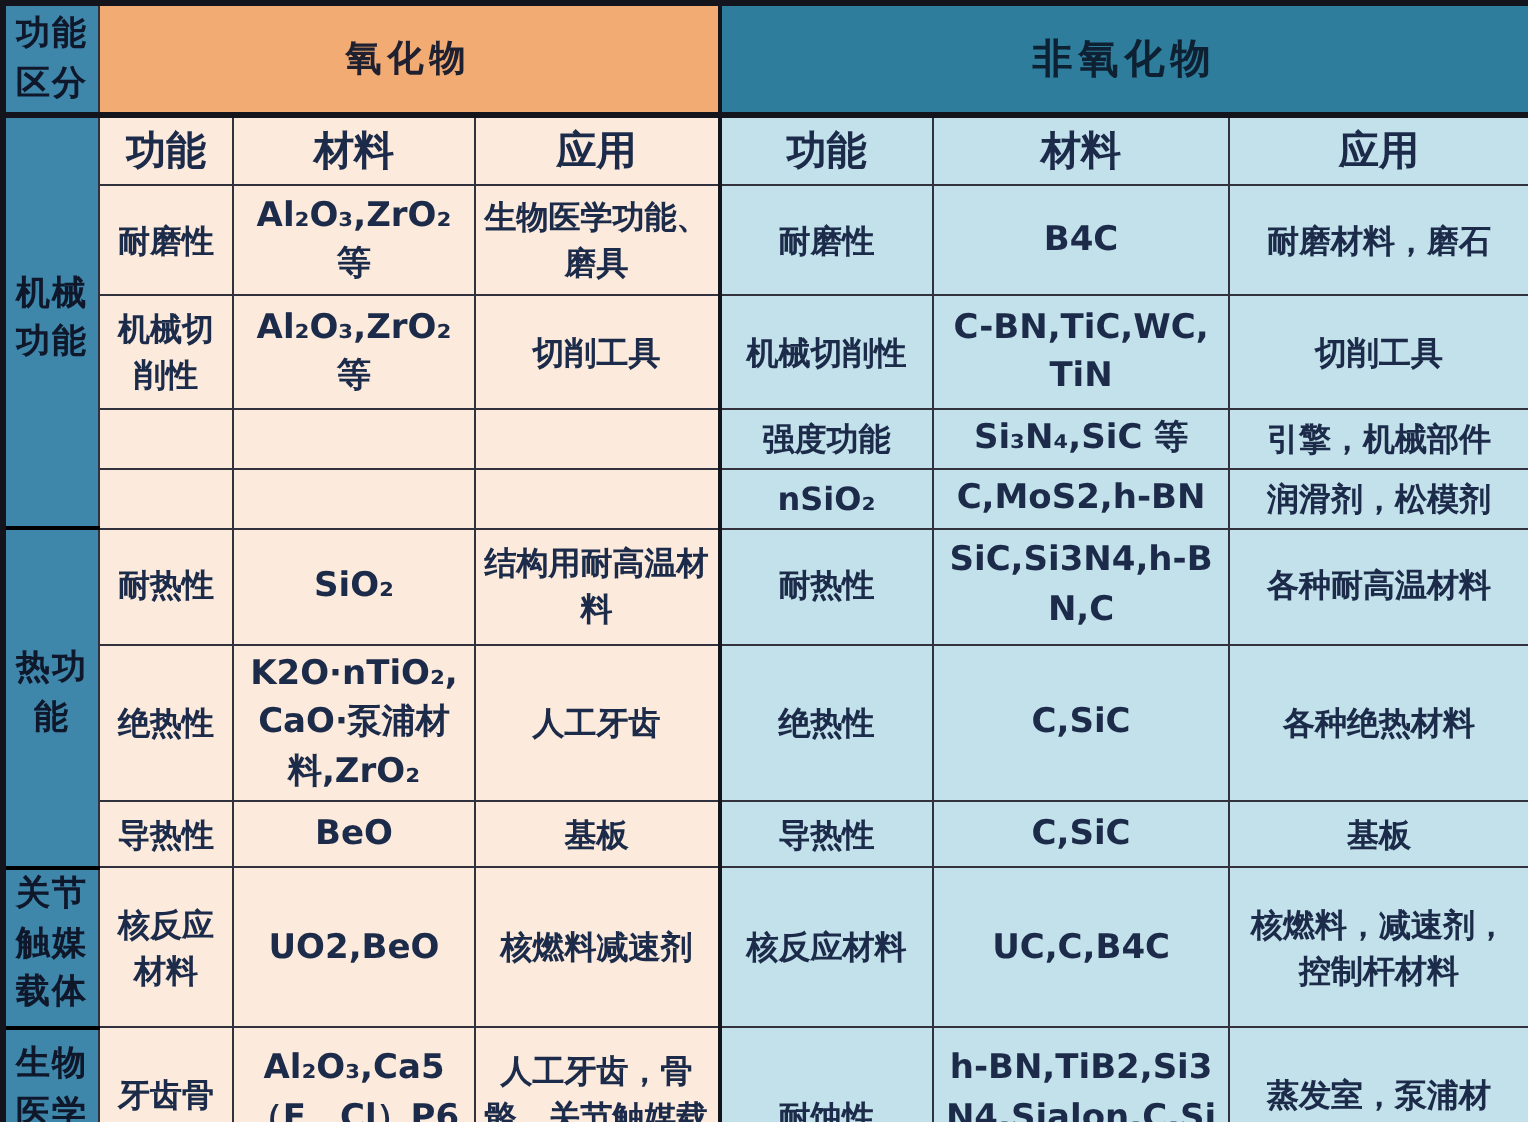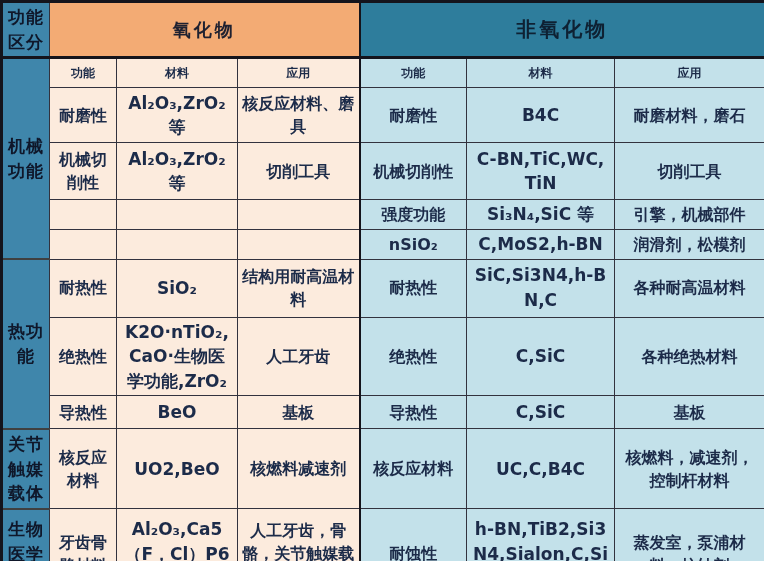--- a/index.html
+++ b/index.html
@@ -21,42 +21,42 @@
     line-height:1.45;
     overflow:hidden;
   }
   
   td.corner, td.cat{
     background:#3f86ab;
     color:#0f172a;
     font-size:17px;
     letter-spacing:1px;
   }
-  td.cat{border-top:2px solid #404040;}
+  td.cat{border-top:2px solid #000000;font-family:Liberation Mono, monospace;}
   
   td.oxhead{
     background:#f3ab74;
     color:#1f2130;
     font-size:18px;
     letter-spacing:3px;
     border-bottom:3px solid #14141c;
   }
   td.noxhead{
     background:#2e7d9c;
     color:#0e2133;
     font-size:20px;
     letter-spacing:3px;
     border-bottom:3px solid #14141c;
   }
   td.cornerhead{border-bottom:3px solid #14141c;}
   
   td.ox{background:#fcebdd;}
   td.nox{background:#c3e1ea;}
   td.split{border-left:2px solid #14141c;}
-  td.sub{font-size:12px;}
+  td.sub{font-size:20px;}
   td.mat{word-break:break-all;font-size:17px;}
   td.app{font-size:16px;}
 </style>
 </head>
 <body>
 
 <table class="main">
   <colgroup>
     <col style="width:48px">
       <col style="width:67px">
@@ -80,21 +80,21 @@
     <td class="ox sub">材料</td>
     <td class="ox sub">应用</td>
     <td class="nox sub split">功能</td>
     <td class="nox sub">材料</td>
     <td class="nox sub">应用</td>
   </tr>
 
   <tr style="height:55px">
     <td class="ox">耐磨性</td>
     <td class="ox mat">Al₂O₃,ZrO₂等</td>
-    <td class="ox app">核反应材料、磨具</td>
+    <td class="ox app">生物医学功能、磨具</td>
     <td class="nox split">耐磨性</td>
     <td class="nox mat">B4C</td>
     <td class="nox app">耐磨材料，磨石</td>
   </tr>
 
   <tr style="height:57px">
     <td class="ox">机械切削性</td>
     <td class="ox mat">Al₂O₃,ZrO₂等</td>
     <td class="ox app">切削工具</td>
     <td class="nox split">机械切削性</td>
@@ -125,21 +125,21 @@
     <td class="ox">耐热性</td>
     <td class="ox mat">SiO₂</td>
     <td class="ox app">结构用耐高温材料</td>
     <td class="nox split">耐热性</td>
     <td class="nox mat">SiC,Si3N4,h-BN,C</td>
     <td class="nox app">各种耐高温材料</td>
   </tr>
 
   <tr style="height:52px">
     <td class="ox">绝热性</td>
-    <td class="ox mat">K2O·nTiO₂,CaO·生物医学功能,ZrO₂</td>
+    <td class="ox mat">K2O·nTiO₂,CaO·泵浦材料,ZrO₂</td>
     <td class="ox app">人工牙齿</td>
     <td class="nox split">绝热性</td>
     <td class="nox mat">C,SiC</td>
     <td class="nox app">各种绝热材料</td>
   </tr>
 
   <tr style="height:33px">
     <td class="ox">导热性</td>
     <td class="ox mat">BeO</td>
     <td class="ox app">基板</td>

